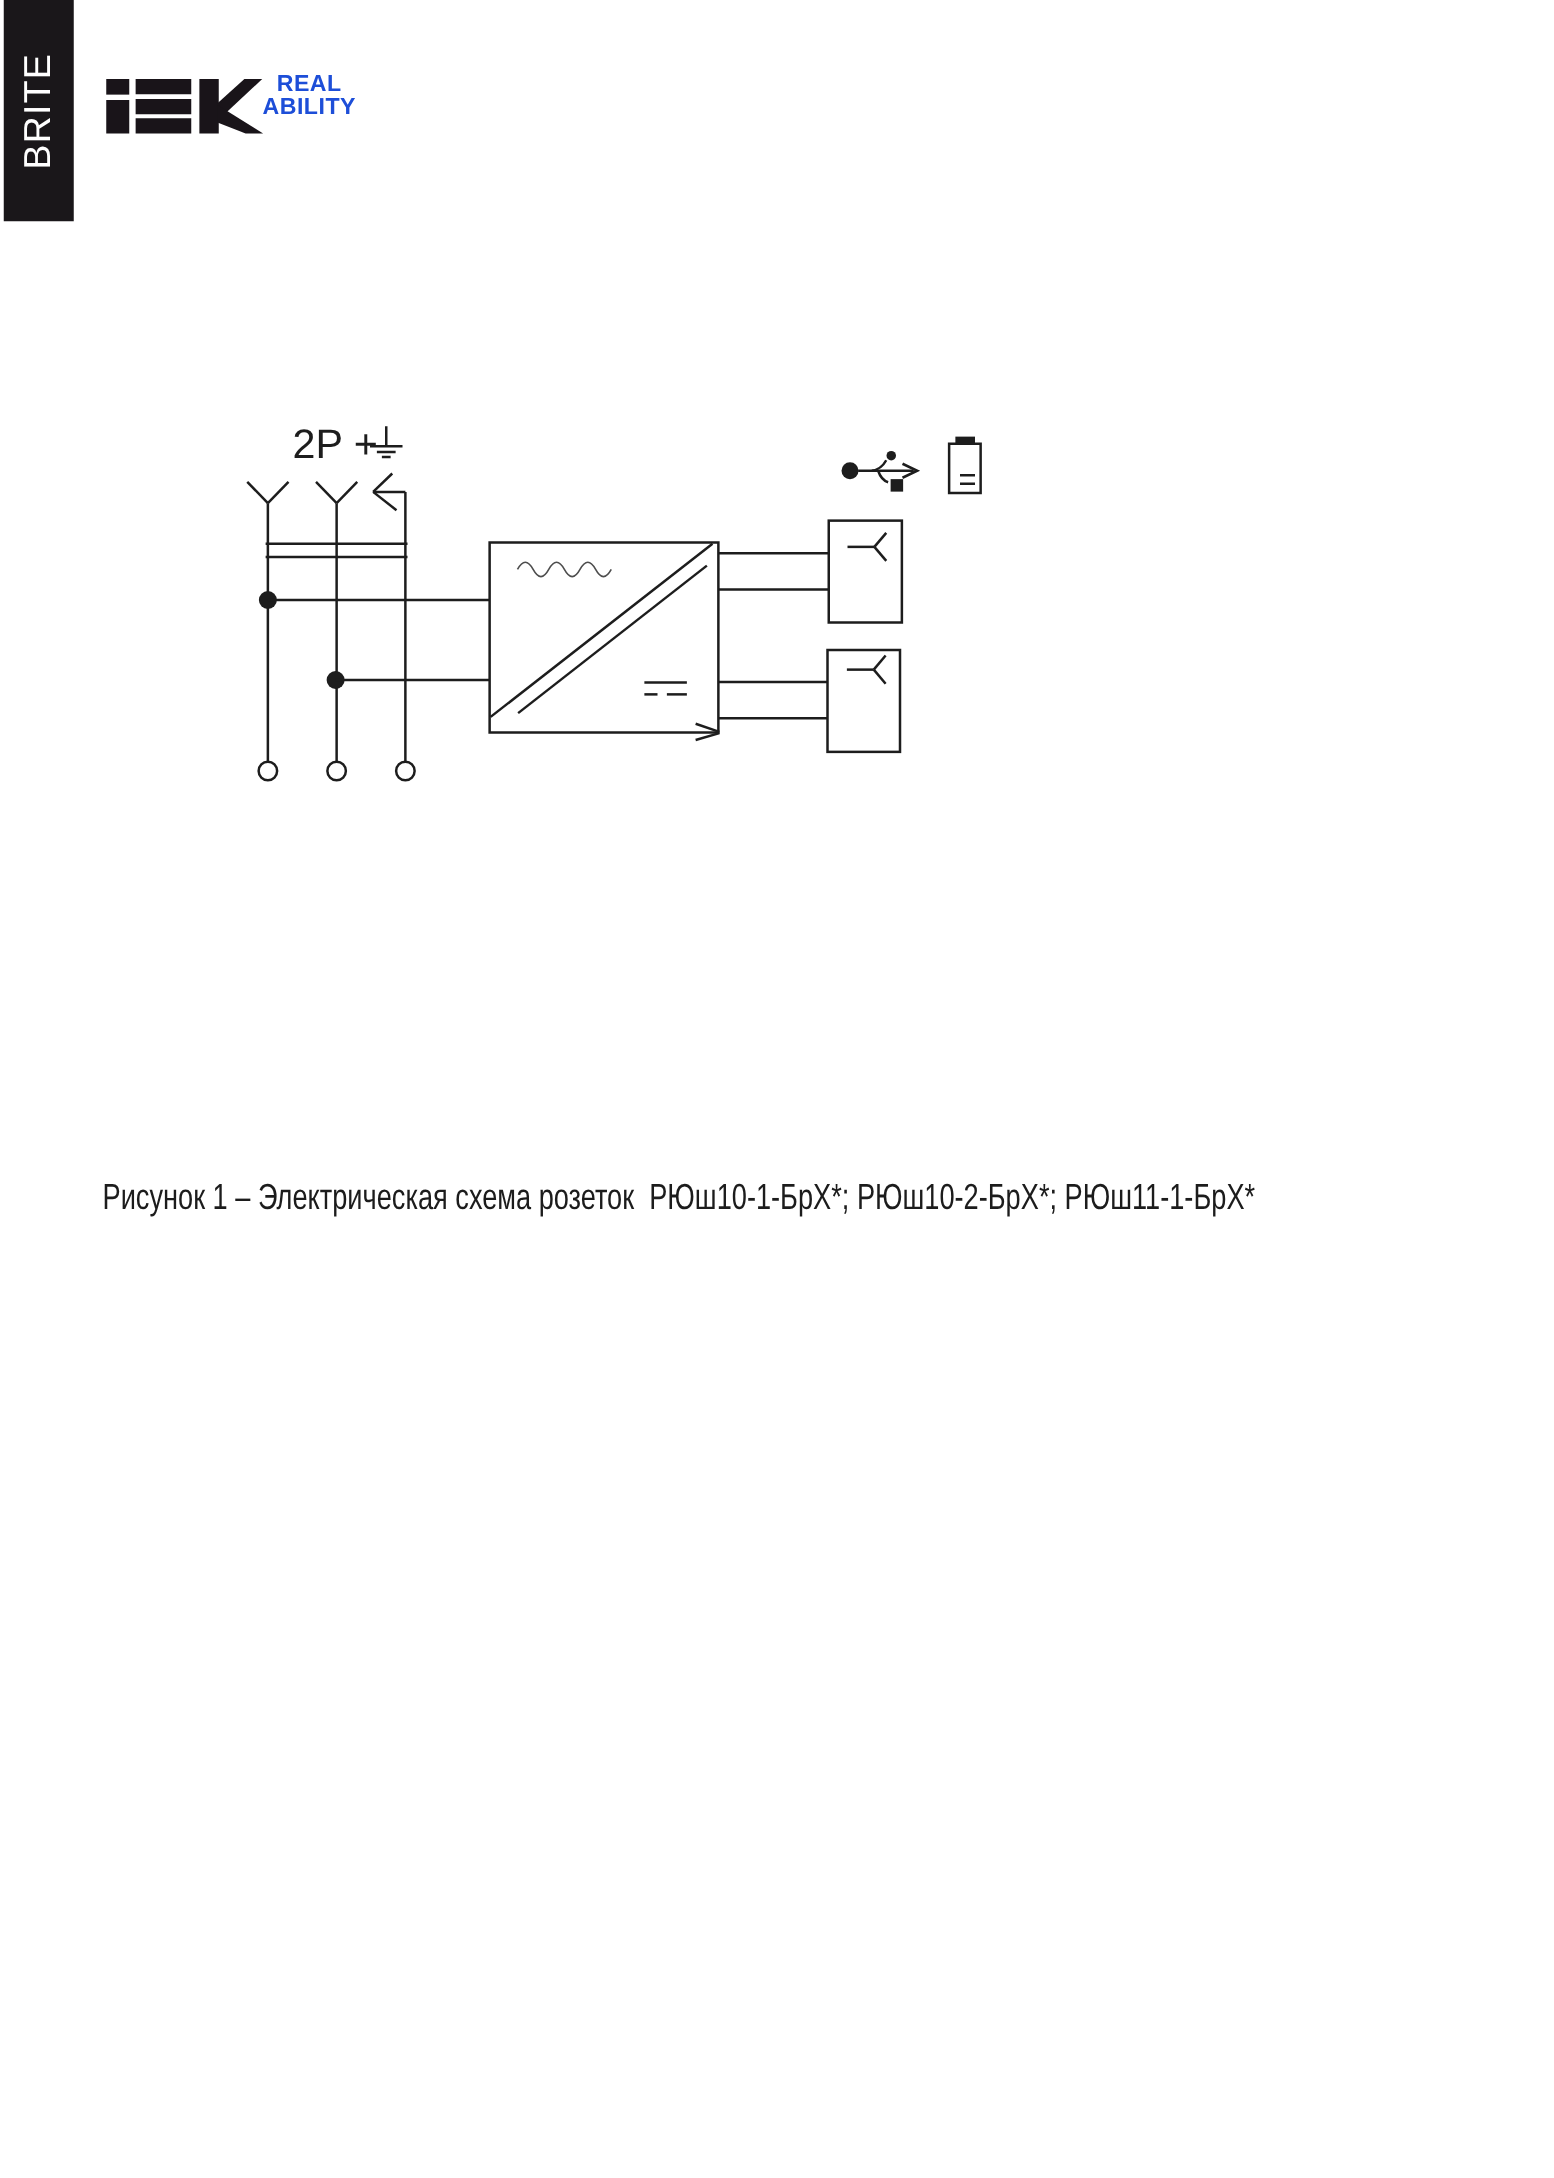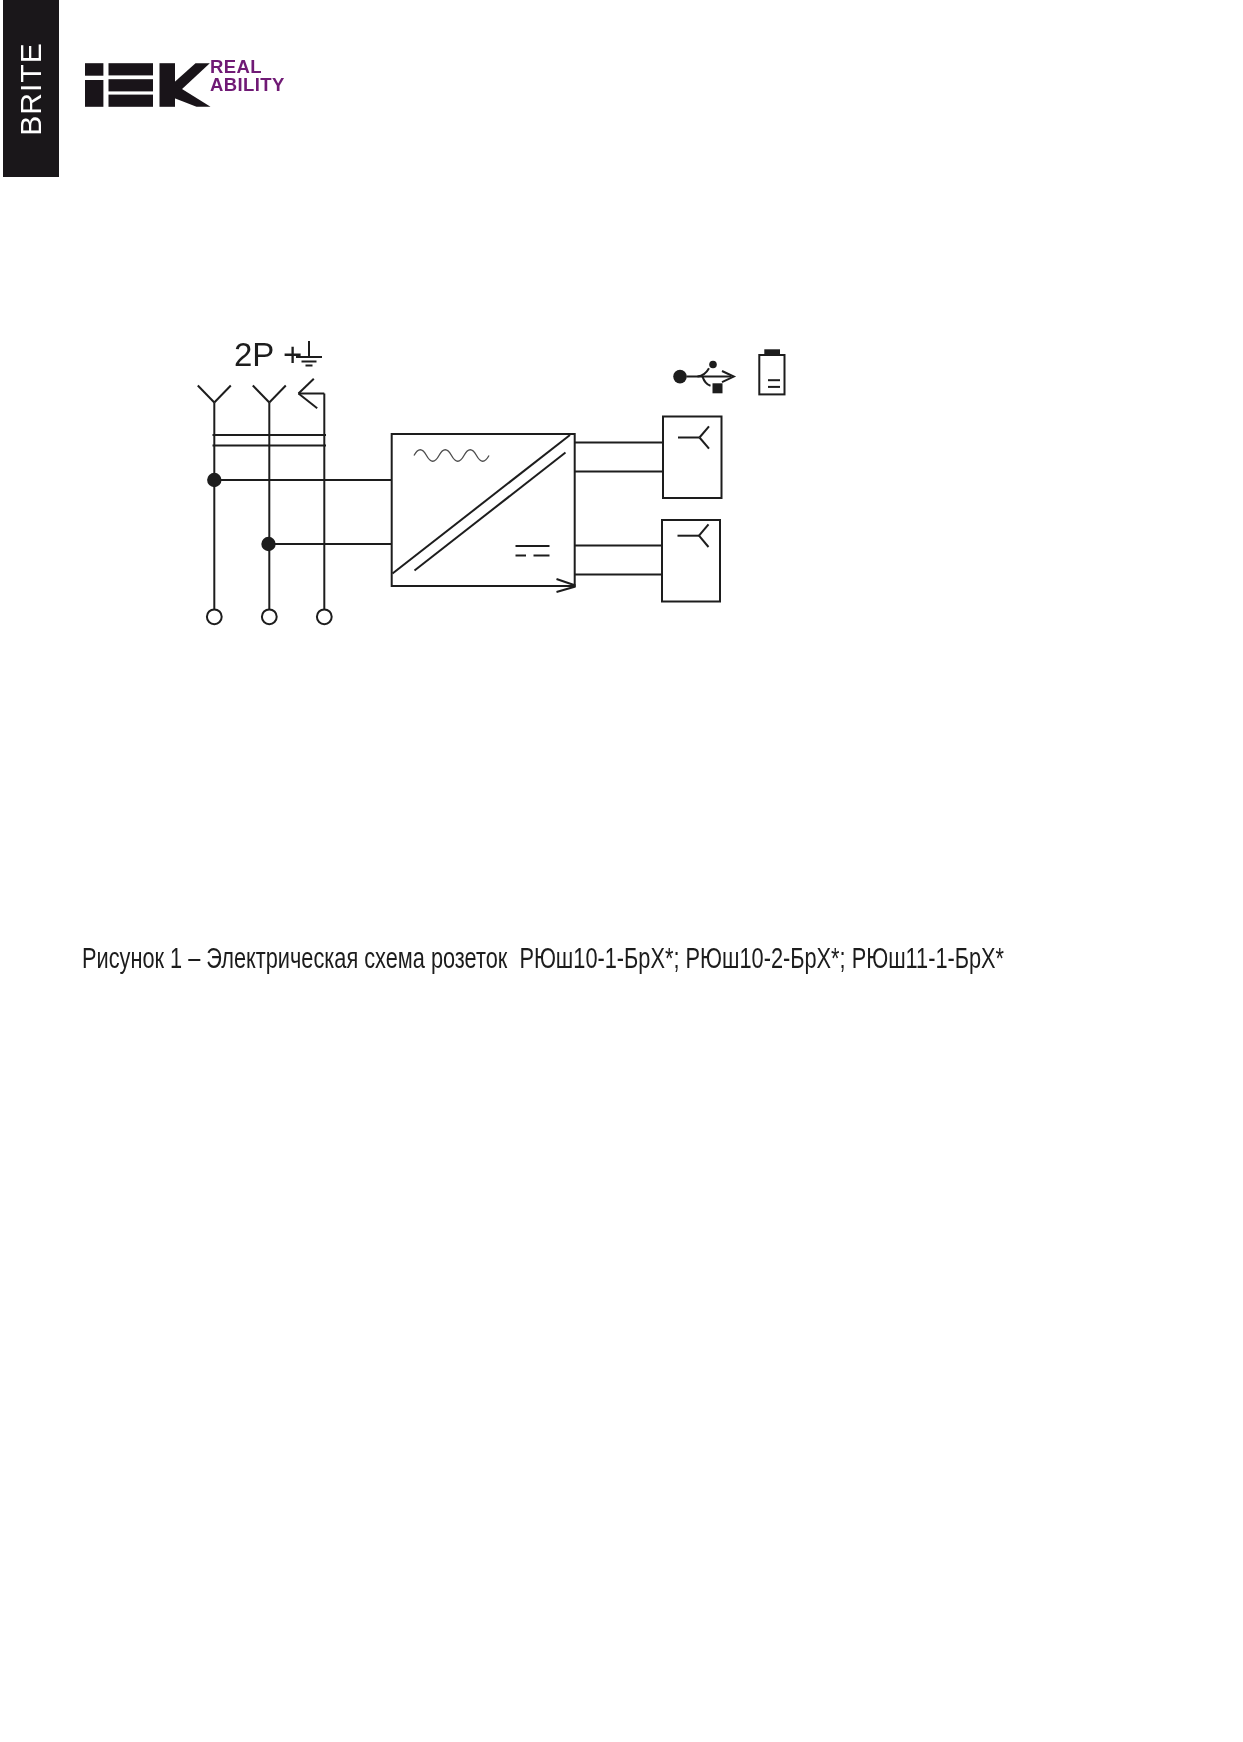--- a/index.html
+++ b/index.html
@@ -18,21 +18,21 @@
   #brite-banner span{
     transform:rotate(-90deg);
     font-size:30px;letter-spacing:1px;font-weight:400;
     white-space:nowrap;
   }
   
   #iek-logo{position:absolute;left:80px;top:55px;}
   #brand-tagline{
     position:absolute;left:210px;top:58px;
     font-weight:bold;font-size:18.5px;line-height:17.5px;
-    letter-spacing:0.4px;color:#701a75;
+    letter-spacing:0.4px;color:#1d4ed8;text-align:center;
   }
   
   #circuit{position:absolute;left:140px;top:290px;}
   #circuit .ln{stroke:#1d1d1d;stroke-width:2;fill:none;}
   #circuit .thin{stroke:#4d4d4d;stroke-width:1.3;fill:none;}
   #circuit .fillk{fill:#1d1d1d;stroke:none;}
   #circuit text{fill:#1d1d1d;}
   
   #figure-caption{
     position:absolute;left:82px;top:942px;

